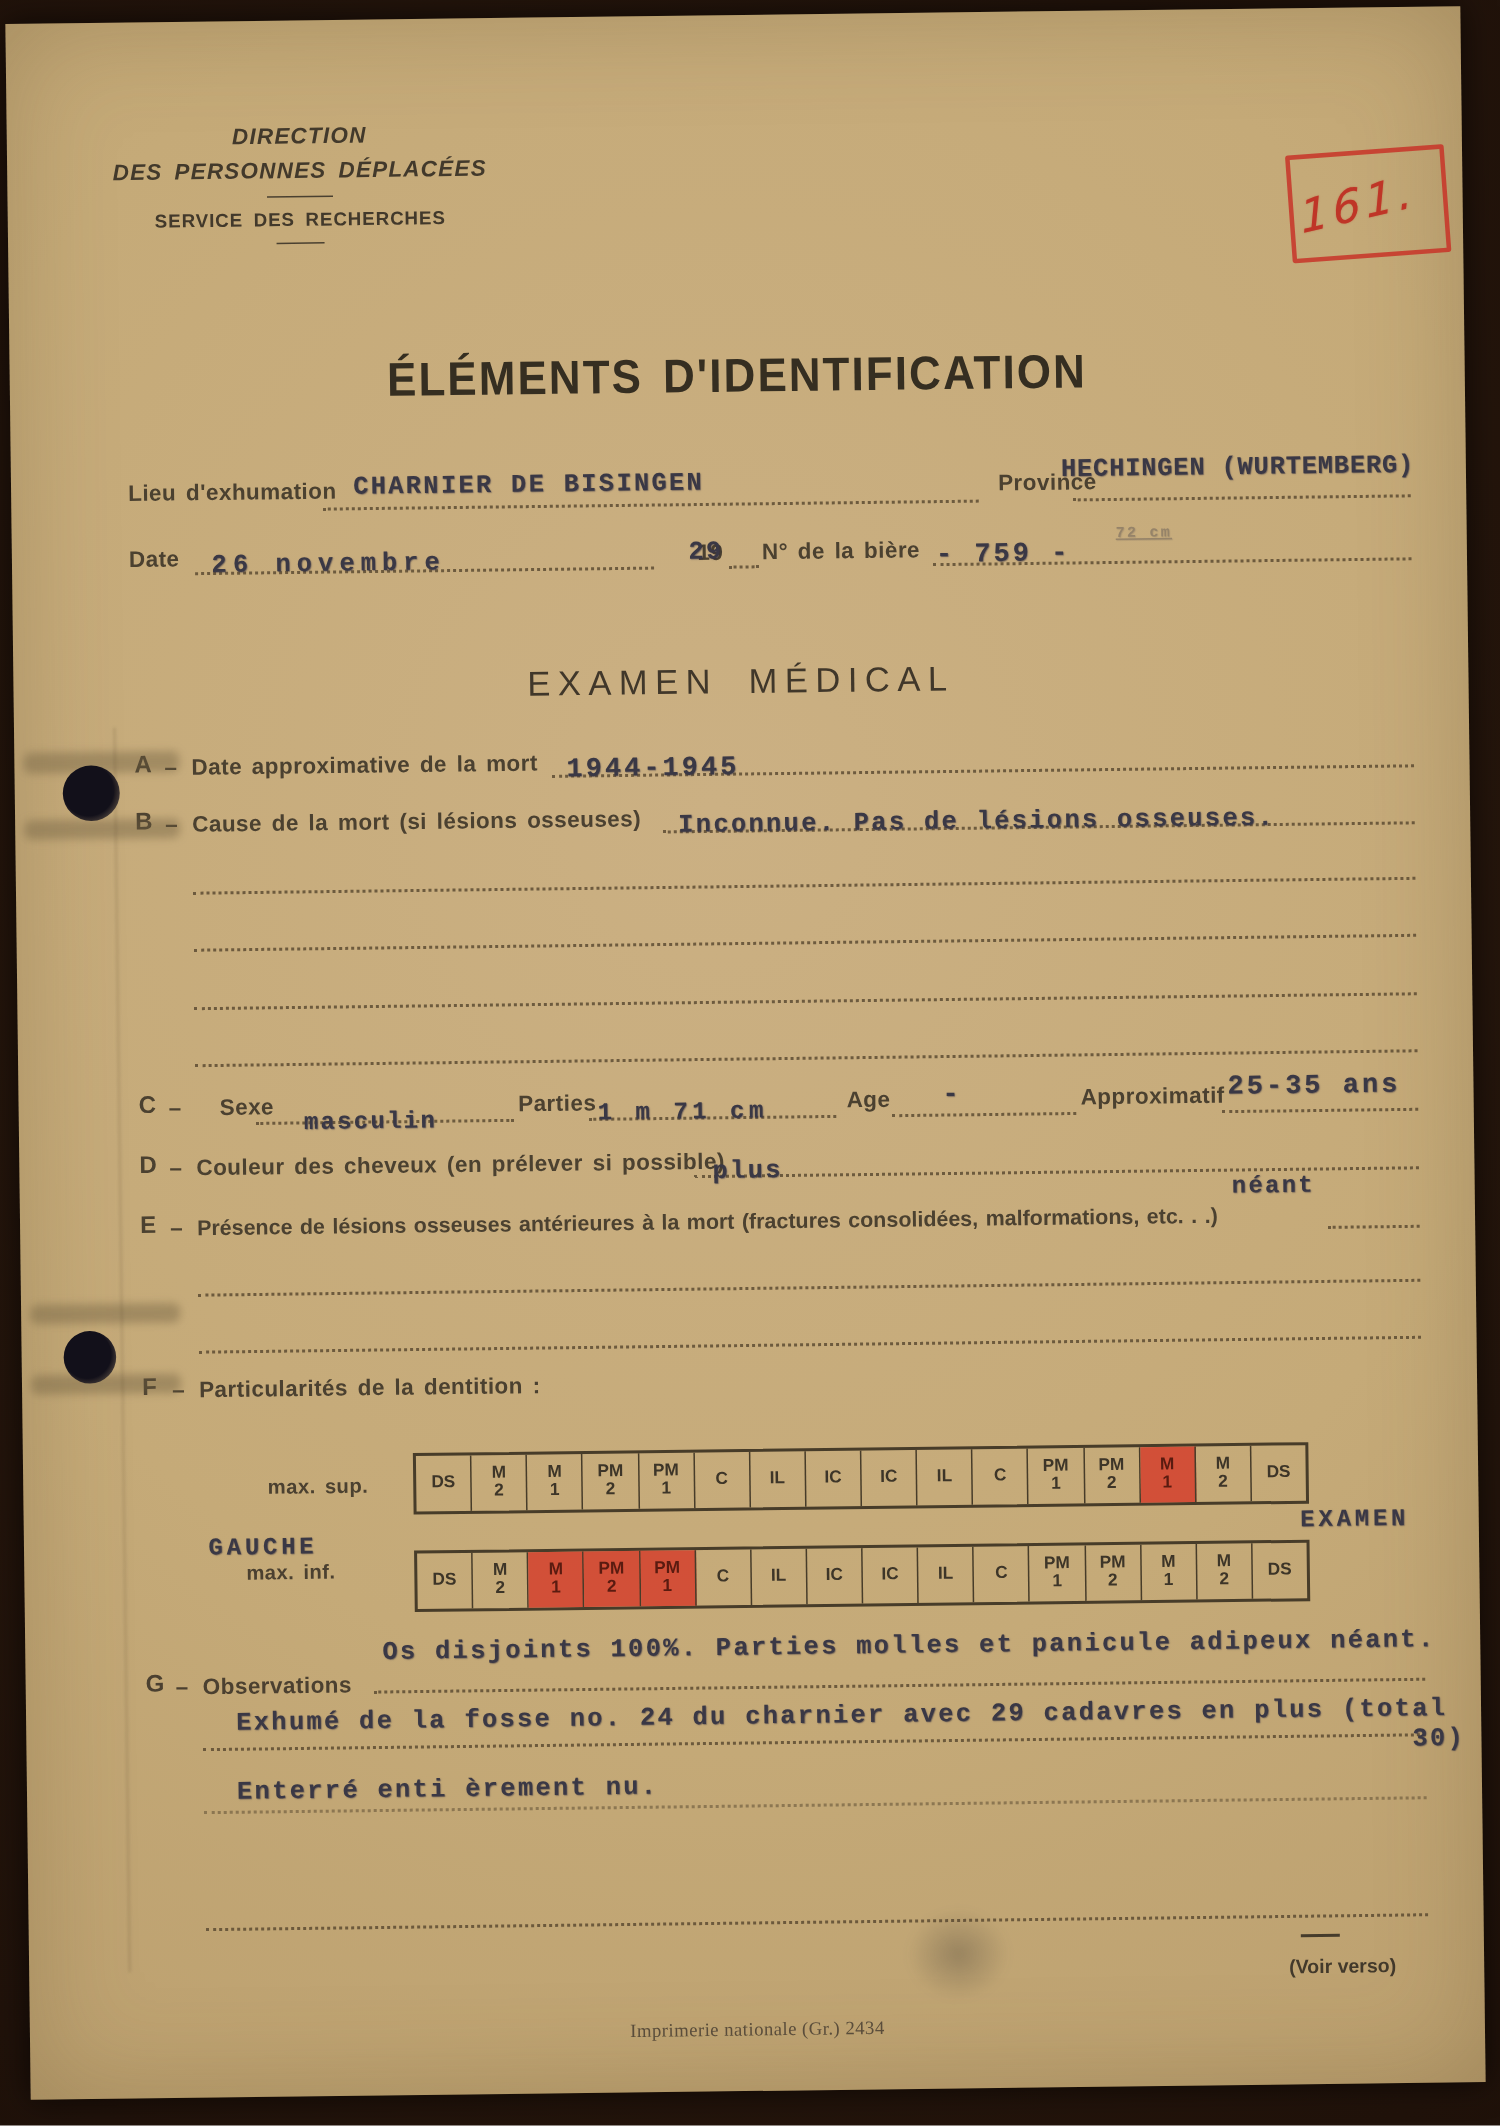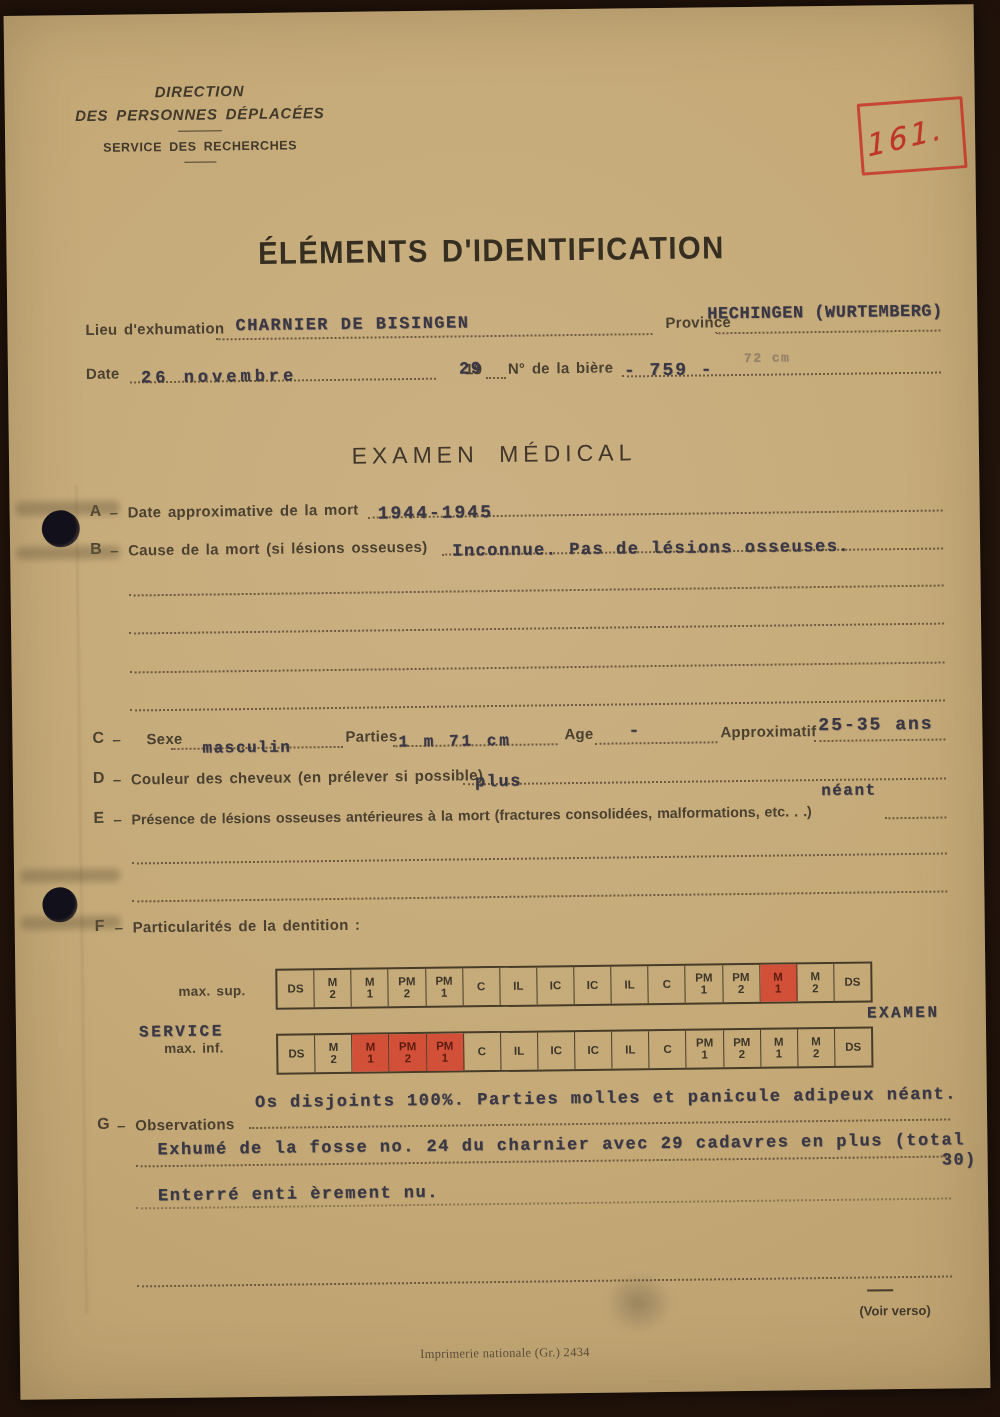--- a/index.html
+++ b/index.html
@@ -12,21 +12,21 @@
          box-shadow:0 0 22px rgba(0,0,0,0.65), inset 0 0 70px rgba(95,75,42,0.28);}
   .printed{position:absolute;font-family:"Liberation Sans",sans-serif;color:#42392b;font-weight:700;
            font-size:15px;letter-spacing:0.3px;word-spacing:2px;white-space:nowrap;opacity:0.93;}
   .printed.sm{font-size:14.3px;word-spacing:1px;letter-spacing:0px;}
   .printed.tbl{font-size:13.5px;}
   .letter{font-size:16px;}
   .typed{position:absolute;font-family:"Liberation Mono","DejaVu Sans Mono",monospace;color:#3a3845;
          font-weight:700;font-size:16px;letter-spacing:1.5px;white-space:nowrap;
          text-shadow:0.5px 0.5px 0.8px rgba(45,42,62,0.55);}
   .t17{font-size:17px;}  .t18{font-size:18px;letter-spacing:2px;}
-  .ghost{opacity:0.35;font-size:13px;}
+  .ghost{opacity:0.35;font-size:10px;text-decoration:underline;}
   .dots{position:absolute;height:0;border-bottom:2px dotted rgba(86,70,46,0.8);}
   .dots.faint{border-bottom-color:rgba(86,70,46,0.5);}
   .hdr{position:absolute;left:60px;top:66px;width:270px;text-align:center;}
   .hdr-line{font-family:"Liberation Sans",sans-serif;font-weight:700;font-style:italic;
             font-size:15px;color:#42392b;letter-spacing:0.8px;word-spacing:3px;line-height:1.55;}
   .hdr-line.small{font-style:normal;font-size:12.5px;letter-spacing:0.6px;}
   .hdr-rule{width:44px;height:0;border-top:1.6px solid #4a4030;margin:4px auto 6px auto;}
   .hdr-rule.short{width:32px;margin-top:5px;}
   .title-wrap{position:absolute;left:0;right:0;top:222px;text-align:center;}
   .title{display:inline-block;transform:scaleX(0.93);font-weight:700;font-size:31.5px;
@@ -203,21 +203,21 @@
       </div>
       <div class="tooth">
         <span>M</span>
         <span>2</span>
       </div>
       <div class="tooth">
         <span>DS</span>
       </div>
     </div>
   <span class="typed" style="left:851px;top:999px;letter-spacing:2.5px">EXAMEN</span>
-  <span class="typed" style="left:123px;top:1009px;letter-spacing:2.5px">SERVICE</span>
+  <span class="typed" style="left:123px;top:1009px;letter-spacing:2.5px">GAUCHE</span>
   <span class="printed tbl" style="left:148px;top:1027px">max. inf.</span>
   <div class="trow" style="top:1021px">
       <div class="tooth">
         <span>DS</span>
       </div>
       <div class="tooth">
         <span>M</span>
         <span>2</span>
       </div>
       <div class="tooth red">

